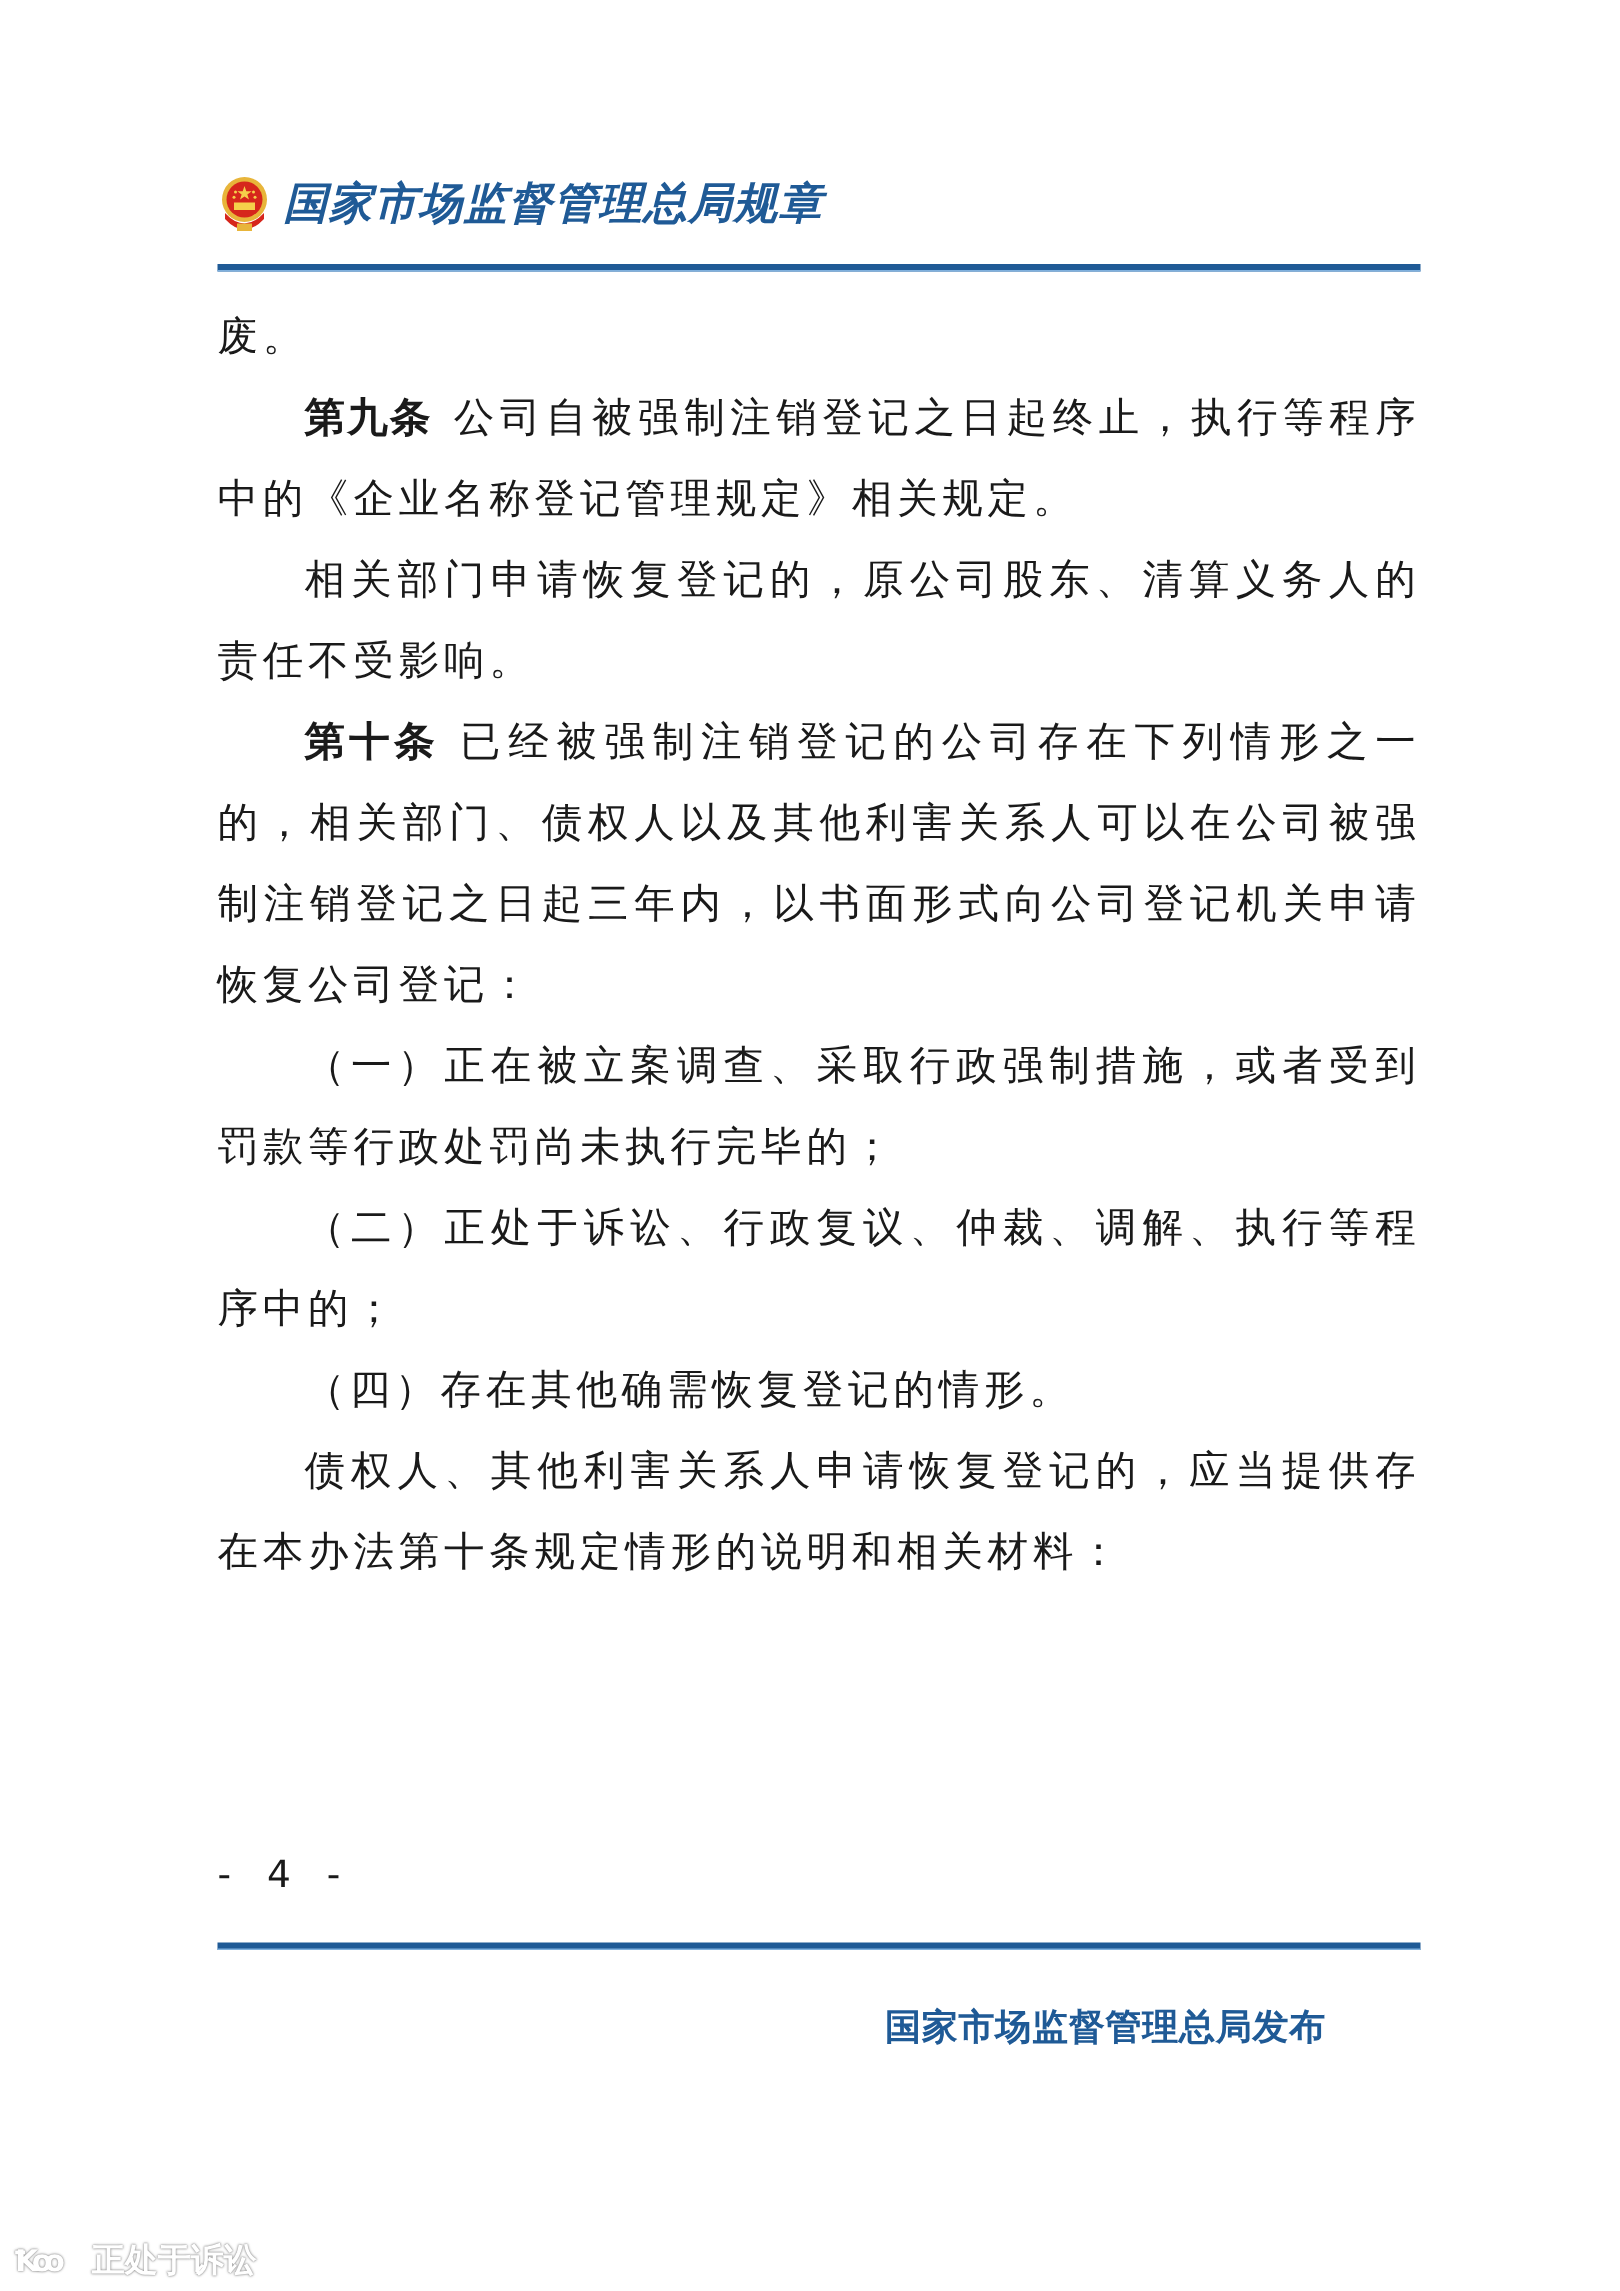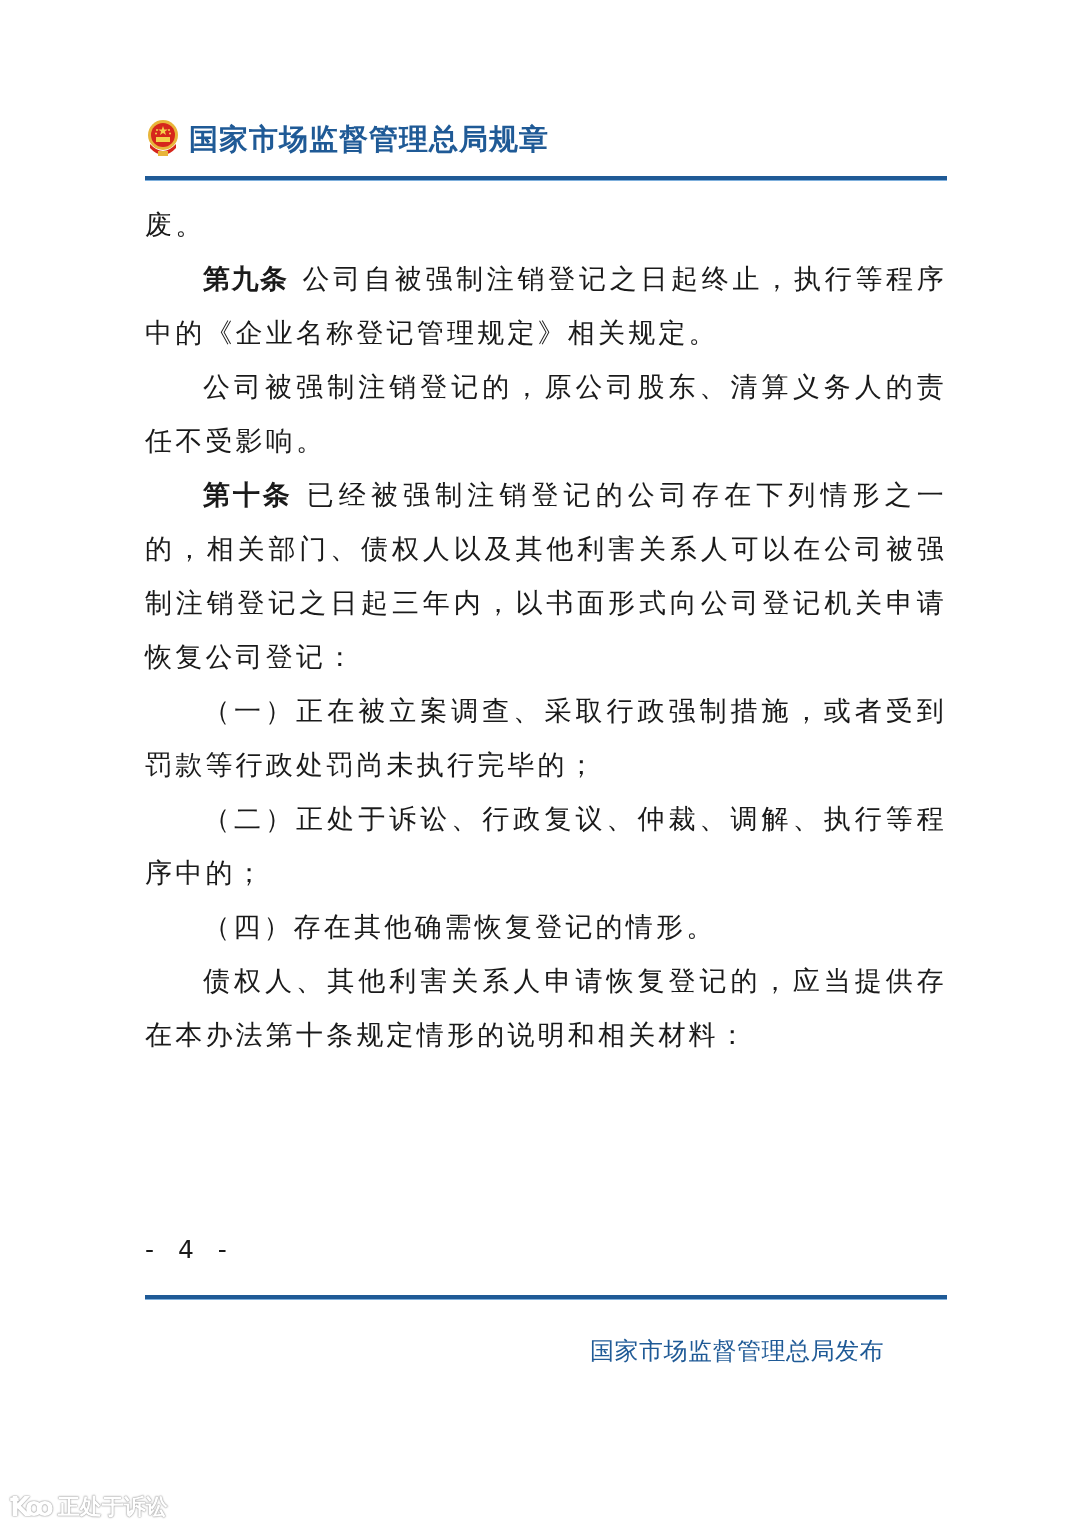--- a/index.html
+++ b/index.html
@@ -11,24 +11,25 @@
       width: 1080px;
       height: 1527px;
       position: relative;
       overflow: hidden;
       font-family: "DejaVu Serif", "Liberation Serif", serif;
       color: #1a1a1a;
     }
     .page-header {
       position: absolute;
       left: 145px;
-      top: 104px;
+      top: 116px;
       height: 56px;
       display: flex;
-      align-items: flex-end;
+      align-items: flex-start;
+      font-style: italic;
     }
     .emblem {
       width: 36px;
       height: 42px;
       position: relative;
       margin-right: 8px;
     }
     .emblem svg { display: block; }
     .header-title {
       font-family: "DejaVu Sans", "Liberation Sans", sans-serif;
@@ -79,40 +80,40 @@
       top: 1235px;
       font-size: 25px;
       letter-spacing: 8px;
       font-family: "DejaVu Sans", "Liberation Sans", sans-serif;
     }
     .footer-publisher {
       position: absolute;
       left: 590px;
       top: 1335px;
       font-family: "DejaVu Sans", "Liberation Sans", sans-serif;
-      font-weight: normal;
+      font-weight: bold;
       font-size: 24px;
       color: #1f5a96;
       letter-spacing: 0.5px;
     }
     .watermark {
       position: absolute;
       left: 10px;
       top: 1492px;
       display: flex;
       align-items: center;
       color: #ffffff;
       font-family: "DejaVu Sans", "Liberation Sans", sans-serif;
       font-size: 22px;
       font-weight: bold;
       text-shadow: 0 0 2px #999, 0 0 1px #777;
     }
     .watermark-logo {
-      font-size: 26px;
-      margin-right: 6px;
+      font-size: 20px;
+      margin-right: 20px;
       letter-spacing: -2px;
     }
   </style>
 </head>
 <body>
 
 <div class="page-header">
   <div class="emblem">
     <svg width="36" height="42" viewBox="0 0 36 42">
       <circle cx="18" cy="17" r="15" fill="#e8b53a"></circle>
@@ -128,21 +129,21 @@
     </svg>
   </div>
   <span class="header-title">国家市场监督管理总局规章</span>
 </div>
 
 <div class="rule top"></div>
 
 <div class="content">
   <p><span>废。</span></p>
   <p class="indent"><span class="article-label">第九条</span><span>公司自被强制注销登记之日起终止，执行等程序中的《企业名称登记管理规定》相关规定。</span></p>
-  <p class="indent"><span>公司被强制注销登记的，原公司股东、清算义务人的责任不受影响。</span></p>
+  <p class="indent"><span>相关部门申请恢复登记的，原公司股东、清算义务人的责任不受影响。</span></p>
   <p class="indent"><span class="article-label">第十条</span><span>已经被强制注销登记的公司存在下列情形之一的，相关部门、债权人以及其他利害关系人可以在公司被强制注销登记之日起三年内，以书面形式向公司登记机关申请恢复公司登记：</span></p>
   <p class="item"><span>（一）正在被立案调查、采取行政强制措施，或者受到罚款等行政处罚尚未执行完毕的；</span></p>
   <p class="item"><span>（二）正处于诉讼、行政复议、仲裁、调解、执行等程序中的；</span></p>
   <p class="item"><span>（四）存在其他确需恢复登记的情形。</span></p>
   <p class="indent"><span>债权人、其他利害关系人申请恢复登记的，应当提供存在本办法第十条规定情形的说明和相关材料：</span></p>
 </div>
 
 <div class="page-number">- 4 -</div>
 
 <div class="rule bottom"></div>

